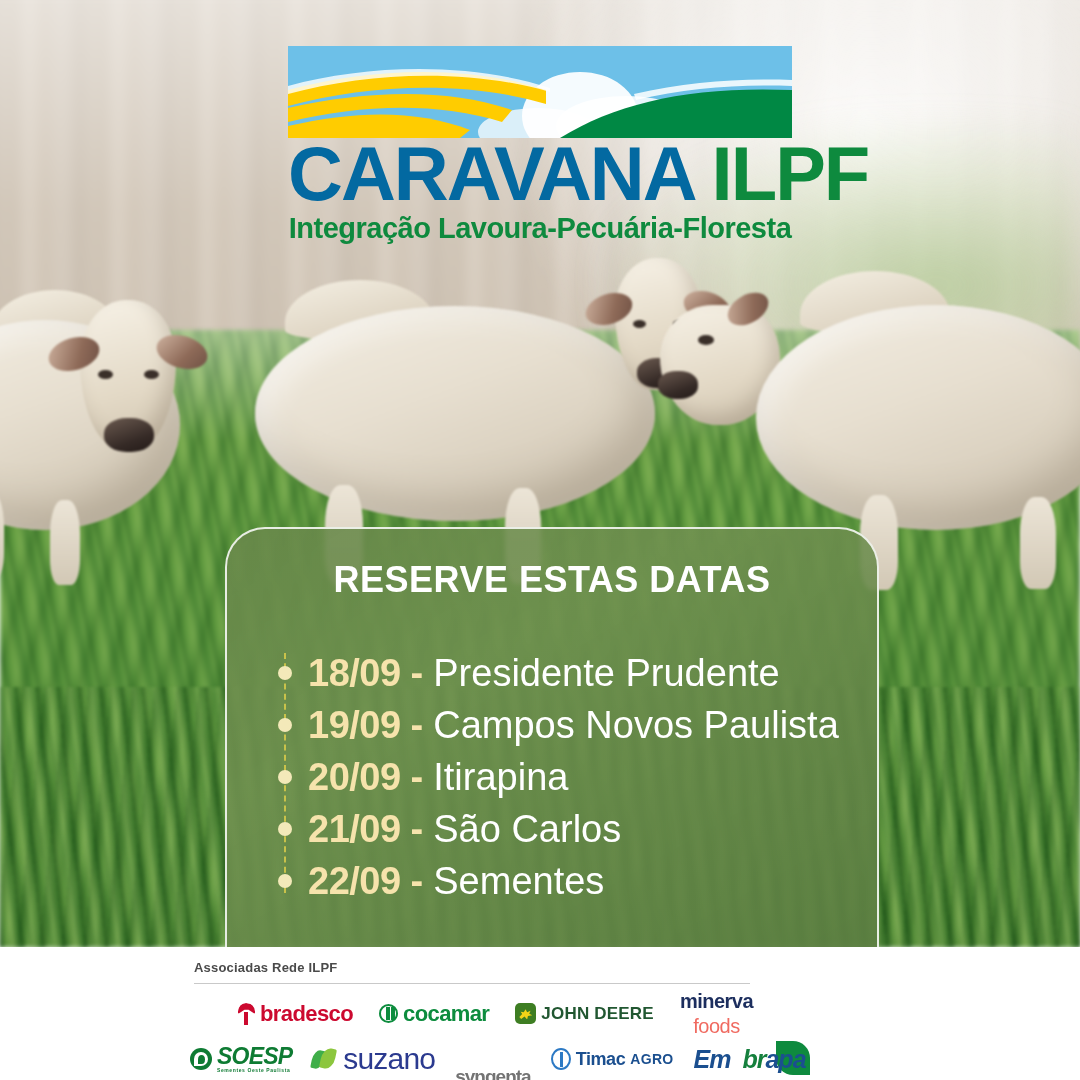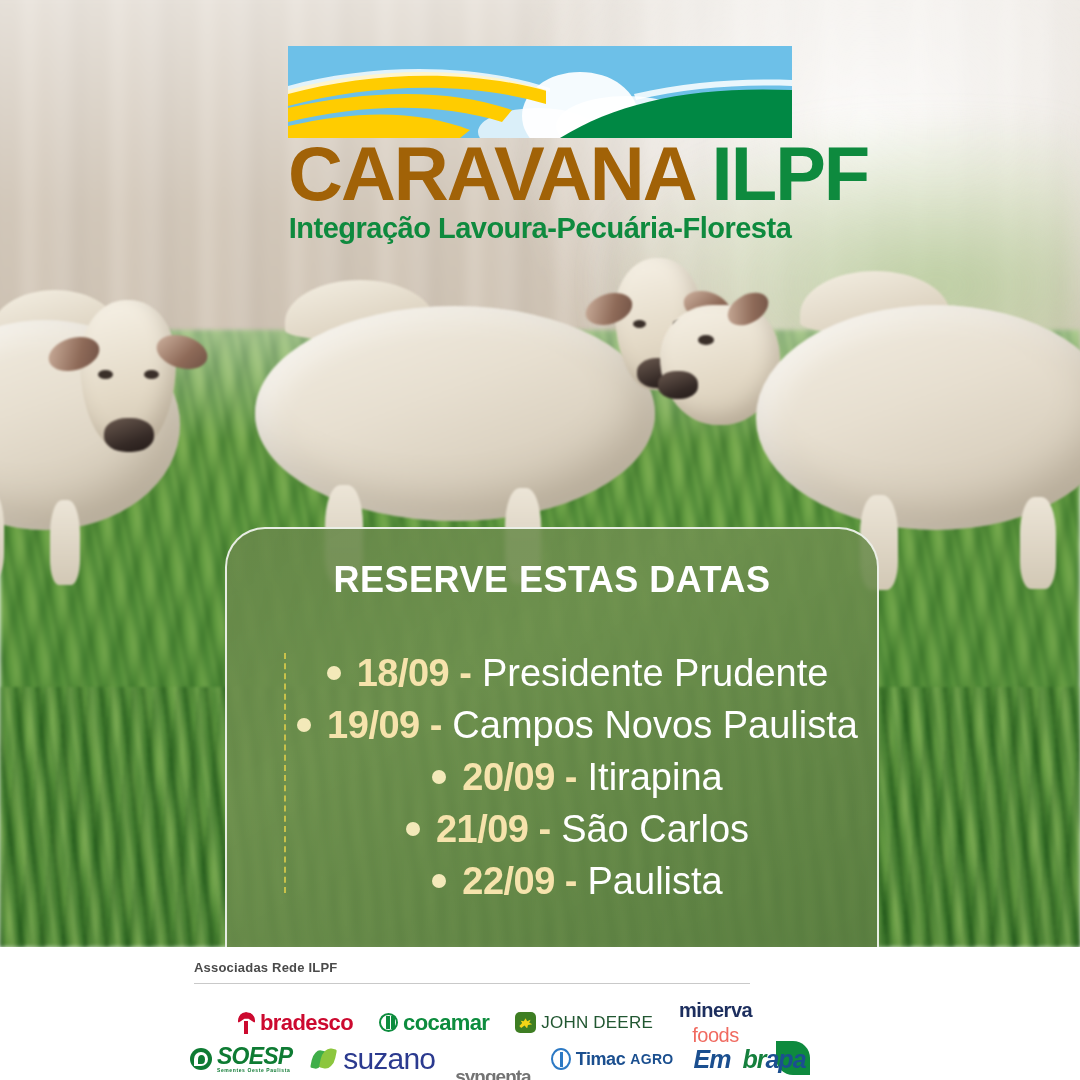--- a/index.html
+++ b/index.html
@@ -92,21 +92,21 @@
   }
 
   
   .logo { position:absolute; left:288px; top:46px; width:504px; height:182px; }
   .logo-emblem { position:absolute; left:0; top:0; width:504px; height:92px; overflow:hidden; }
   .logo-word { position:absolute; left:0; top:92px; width:504px; }
   .logo-main {
     font-size:76px; font-weight:bold; letter-spacing:-2px; line-height:.95;
     text-align:center; white-space:nowrap;
   }
-  .logo-caravana { color:#a16207; }
+  .logo-caravana { color:#0369a1; }
   .logo-ilpf { color:#0E8A3E; }
   .logo-sub {
     color:#0E8A3E; font-size:29px; font-weight:bold; text-align:center;
     letter-spacing:-.5px; margin-top:2px; white-space:nowrap;
   }
 
   
   .card {
     position:absolute; left:225px; top:527px; width:654px; height:420px;
     background:linear-gradient(150deg, rgba(104,136,74,.90) 0%, rgba(112,144,80,.88) 35%, rgba(92,126,66,.90) 100%);
@@ -124,21 +124,21 @@
     color:#ffffff; font-size:33px; font-weight:normal; text-align:center;
     margin-top:18px; letter-spacing:.3px;
   }
   .dates { position:relative; margin:46px 0 0 38px; }
   .dates-line {
     position:absolute; left:19px; top:6px; bottom:14px; width:0;
     border-left:2px dashed #C9C24A;
   }
   .date-row {
     position:relative; display:flex; align-items:center;
-    height:52px; margin-bottom:0px;justify-content:center;
+    height:52px; margin-bottom:0px;
   }
   .date-dot {
     position:relative; z-index:2; flex:0 0 auto;
     width:14px; height:14px; border-radius:50%;
     background:#F3E9B9; margin-left:13px;
   }
   .date-num {
     color:#F6E3AC; font-size:38px; font-weight:bold;
     margin-left:16px; letter-spacing:-.5px; white-space:nowrap;
   }
@@ -153,21 +153,21 @@
     background:#ffffff;
   }
   .assoc-label {
     position:absolute; left:194px; top:13px;
     font-size:13px; font-weight:bold; color:#4a4a4a; letter-spacing:.2px;
   }
   .assoc-rule {
     position:absolute; left:194px; top:36px; width:556px; height:1px; background:#c9c9c9;
   }
   .logo-row { position:absolute; display:flex; align-items:center; }
-  .row1 { left:238px; top:53px; gap:26px; }
+  .row1 { left:238px; top:44px; gap:26px; }
   .row2 { left:190px; top:83px; gap:20px; }
 
   .plogo { display:flex; align-items:center; gap:5px; white-space:nowrap; }
 
   
   .bradesco-txt { color:#CC092F; font-size:22px; font-weight:bold; letter-spacing:-.6px; }
   .bradesco-icon { width:17px; height:22px; position:relative; }
   .bradesco-icon .top {
     position:absolute; left:0; top:0; width:17px; height:11px;
     background:#CC092F; border-radius:10px 10px 2px 2px;
@@ -191,21 +191,21 @@
 
   .jd-icon {
     width:21px; height:21px; border-radius:5px;
     background:#3E7E23; position:relative;
   }
   .jd-icon:before {
     content:""; position:absolute; left:4px; top:5px; width:13px; height:11px;
     background:#F3D417;
     clip-path:polygon(0 78%,22% 52%,10% 30%,34% 36%,48% 8%,60% 34%,86% 22%,76% 48%,100% 62%,66% 70%,60% 100%,40% 74%,14% 96%);
   }
-  .jd-txt { color:#215731; font-size:17px; font-weight:normal; letter-spacing:.2px; }
+  .jd-txt { color:#215731; font-size:17px; font-weight:bold; letter-spacing:.2px; }
 
   .minerva { display:flex; flex-direction:column; line-height:1.02; }
   .minerva-1 { color:#1C2E5E; font-size:20px; font-weight:bold; letter-spacing:-.5px; }
   .minerva-2 { color:#F06A60; font-size:20px; font-weight:normal; letter-spacing:-.5px; }
 
   .soesp-icon {
     width:22px; height:22px; border-radius:50%; background:#0E7B33; position:relative;
   }
   .soesp-icon:before {
     content:""; position:absolute; left:4px; top:4px; width:14px; height:14px;
@@ -360,21 +360,21 @@
         <span class="date-dot"></span>
         <span class="date-num">21/09</span>
         <span class="date-dash">-</span>
         <span class="date-city">São Carlos</span>
       </div>
 
       <div class="date-row">
         <span class="date-dot"></span>
         <span class="date-num">22/09</span>
         <span class="date-dash">-</span>
-        <span class="date-city">Paulista</span>
+        <span class="date-city">Sementes</span>
       </div>
     </div>
   </div>
 
   <div class="footer">
     <div class="assoc-label">Associadas Rede ILPF</div>
     <div class="assoc-rule"></div>
 
     <div class="logo-row row1">
       <div class="plogo">

